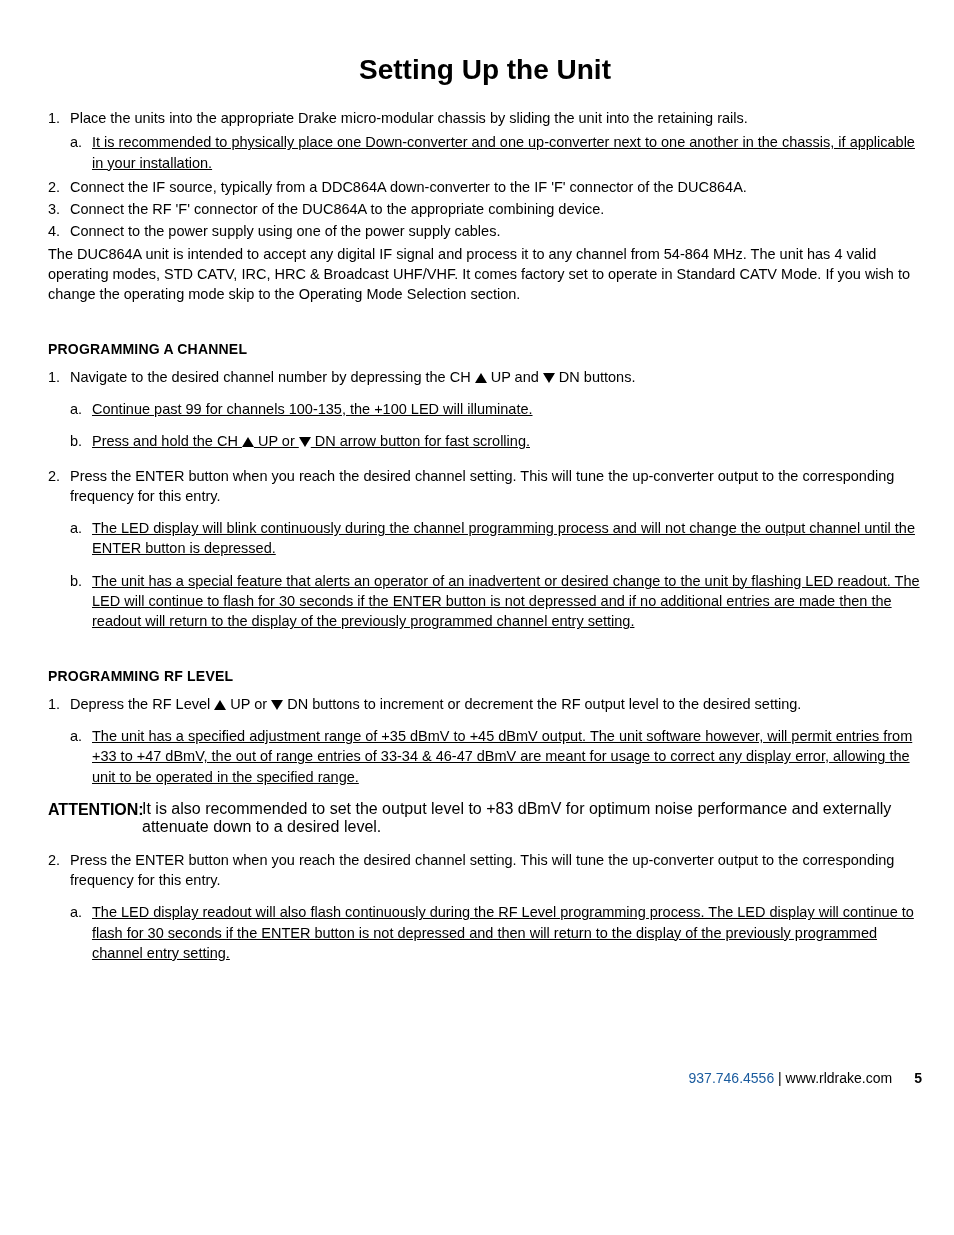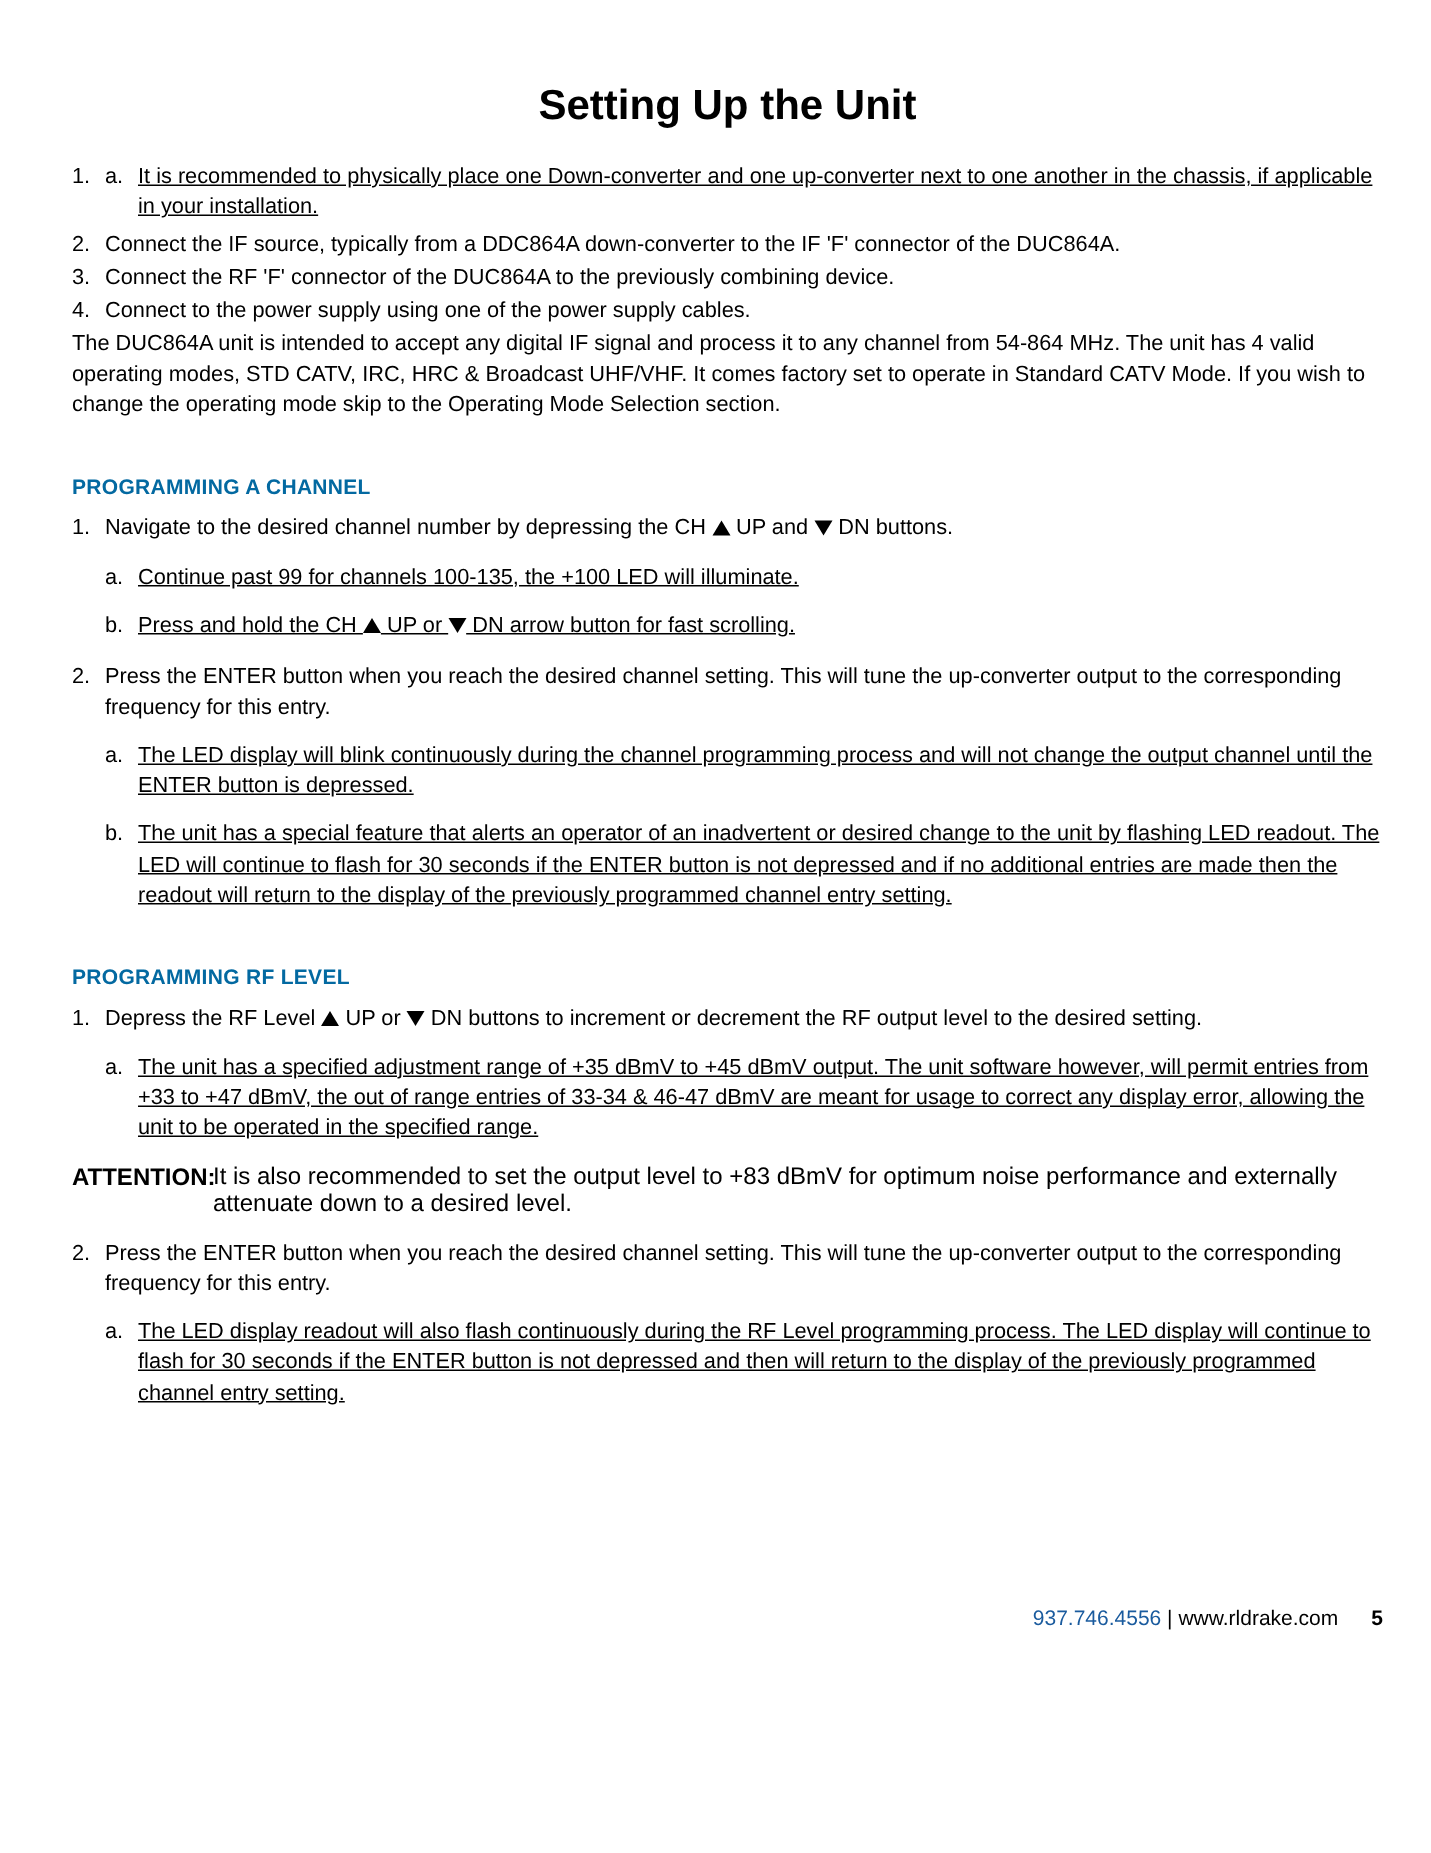--- a/index.html
+++ b/index.html
@@ -28,21 +28,21 @@
     margin-bottom: 22px;
   }
   p, li {
     font-size: 14.5px;
     line-height: 1.4;
   }
   p {
     margin: 0 0 14px 0;
   }
   .section-sub {
-    color: #0369a1;
+    color: #000000;
     font-weight: bold;
     font-size: 14px;
     letter-spacing: 0.2px;
     margin: 36px 0 10px 0;
   }
   ol.main {
     list-style: none;
     padding: 0;
     margin: 0;
     counter-reset: main;
@@ -110,26 +110,27 @@
 </style>
 </head>
 <body>
 
 <div class="page">
 
   <h1>Setting Up the Unit</h1>
 
   <ol class="main tight">
     <li>
+      <span>Place the units into the appropriate Drake micro-modular chassis by sliding the unit into the retaining rails.</span>
       <ol class="sub">
         <li>It is recommended to physically place one Down-converter and one up-converter next to one another in the chassis, if applicable in your installation.</li>
       </ol>
     </li>
     <li>Connect the IF source, typically from a DDC864A down-converter to the IF 'F' connector of the DUC864A.</li>
-    <li>Connect the RF 'F' connector of the DUC864A to the previously combining device.</li>
+    <li>Connect the RF 'F' connector of the DUC864A to the appropriate combining device.</li>
     <li>Connect to the power supply using one of the power supply cables.</li>
   </ol>
 
 
   <p>The DUC864A unit is intended to accept any digital IF signal and process it to any channel from 54-864 MHz. The unit has 4 valid operating modes, STD CATV, IRC, HRC &amp; Broadcast UHF/VHF. It comes factory set to operate in Standard CATV Mode. If you wish to change the operating mode skip to the Operating Mode Selection section.</p>
 
   <div class="section-sub">PROGRAMMING A CHANNEL</div>
 
   <ol class="main loose">
     <li>

